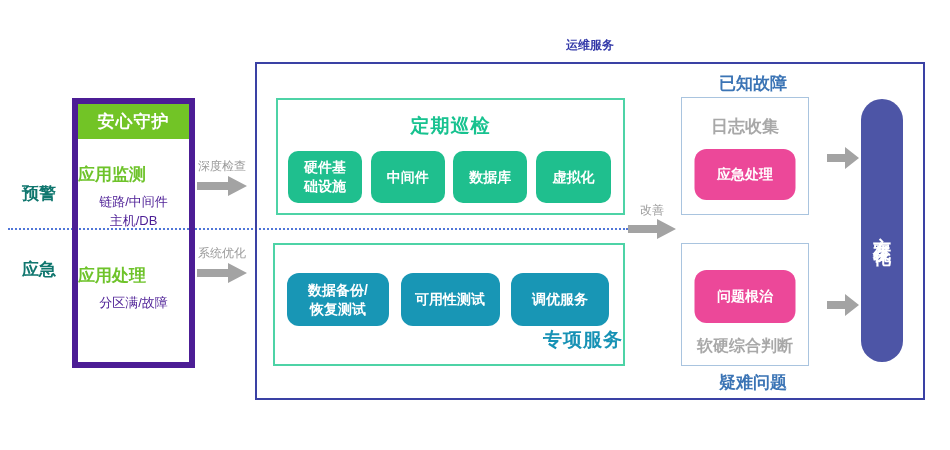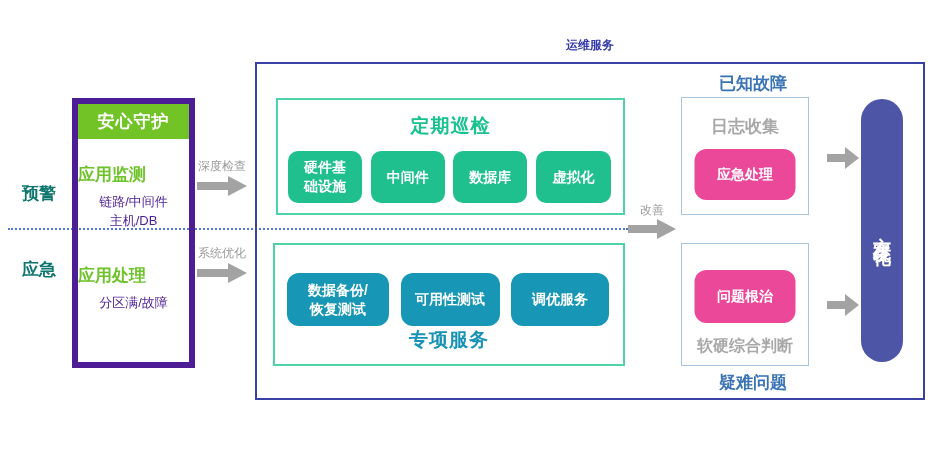--- a/index.html
+++ b/index.html
@@ -39,21 +39,21 @@
   .insp-row { position:absolute; left:10px; right:12px; top:51px; display:flex; justify-content:space-between; }
   .chip { display:flex; align-items:center; justify-content:center; color:#fff; font-weight:bold;
     font-size:14px; text-align:center; line-height:1.35; white-space:pre-line; }
   .chip-green { width:74px; height:52px; background:#1FBF8E; border-radius:10px; }
 
   
   .spec { left:273px; top:243px; width:352px; height:123px; }
   .spec-row { position:absolute; left:12px; right:14px; top:28px; display:flex; justify-content:space-between; }
   .chip-teal { height:53px; background:#1896B5; border-radius:12px; }
   .w1 { width:102px; } .w2 { width:99px; } .w3 { width:98px; }
-  .spec-title { position:absolute; bottom:11px; left:0; right:0; text-align:center;
+  .spec-title { position:absolute; bottom:11px; left:0; right:0; text-align:right;
     font-size:19px; font-weight:bold; color:#1792B5; letter-spacing:1px; }
 
   
   .panel-title { width:144px; font-size:17px; font-weight:bold; color:#3B74B5; text-align:center; }
   .lightbox { width:128px; border:1px solid #A9C4DF; background:#fff; }
   .known { left:681px; top:97px; height:118px; }
   .diff  { left:681px; top:243px; height:123px; }
   .gray-label { position:absolute; left:0; right:0; text-align:center; color:#A8A8A8; font-weight:bold; }
   .chip-navy { position:absolute; left:50%; transform:translateX(-50%); width:101px; height:51px;
     background:#ec4899; border-radius:12px; }

